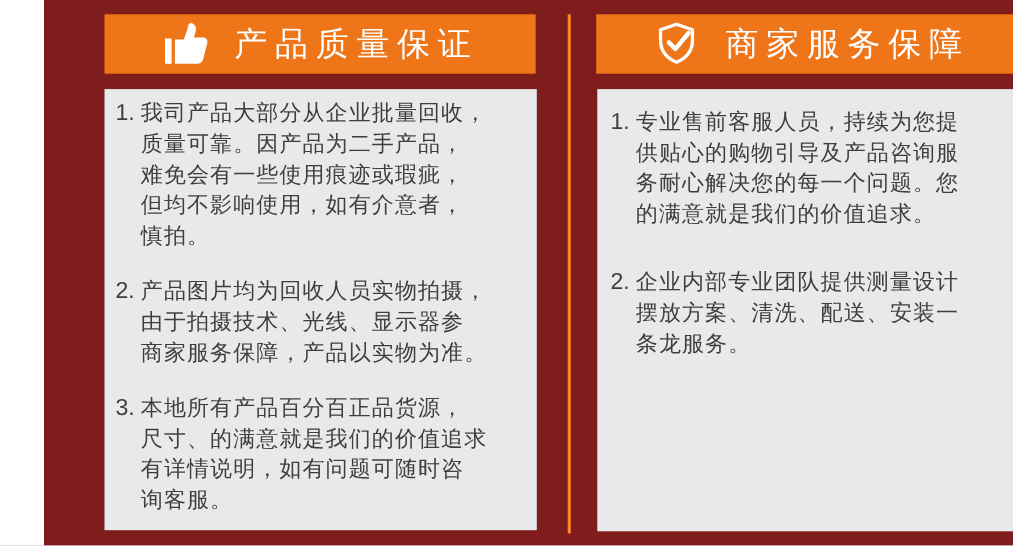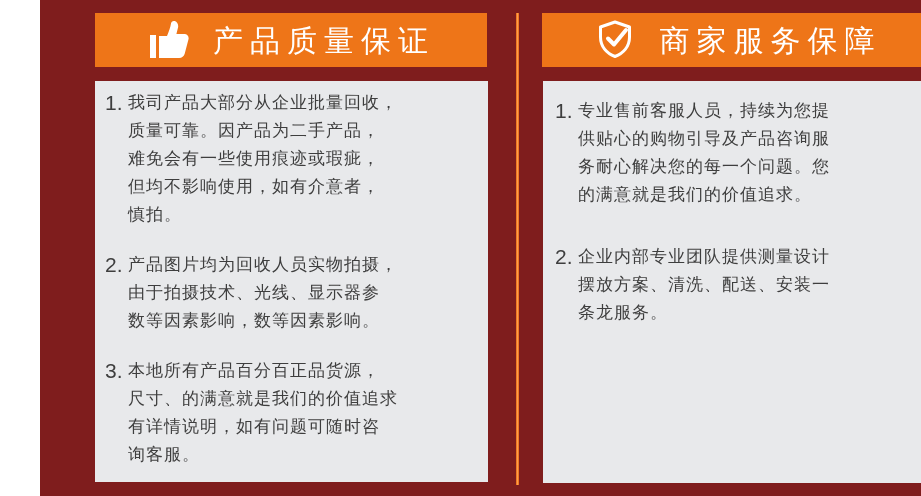--- a/index.html
+++ b/index.html
@@ -56,21 +56,21 @@
   .panel-body.right .list-item { margin-bottom: 34px; }
 
   .item-num {
     flex: 0 0 23px;
     font-size: 21px;
     line-height: 28px;
     color: #3e3e3e;
   }
   .item-text {
     flex: 1;
-    font-size: 17px;
+    font-size: 20px;
     line-height: 28px;
     letter-spacing: 1px;
     color: #3e3e3e;
     white-space: pre-line;
   }
 
   .vertical-divider {
     position: absolute;
     left: 476px;
     top: 13px;
@@ -101,21 +101,21 @@
         <span class="item-text">我司产品大部分从企业批量回收，
 质量可靠。因产品为二手产品，
 难免会有一些使用痕迹或瑕疵，
 但均不影响使用，如有介意者，
 慎拍。</span>
       </li>
       <li class="list-item">
         <span class="item-num">2.</span>
         <span class="item-text">产品图片均为回收人员实物拍摄，
 由于拍摄技术、光线、显示器参
-数等因素影响，数等因素影响。</span>
+商家服务保障，产品以实物为准。</span>
       </li>
       <li class="list-item">
         <span class="item-num">3.</span>
         <span class="item-text">本地所有产品百分百正品货源，
 尺寸、的满意就是我们的价值追求
 有详情说明，如有问题可随时咨
 询客服。</span>
       </li>
     </ol>
   </div>

